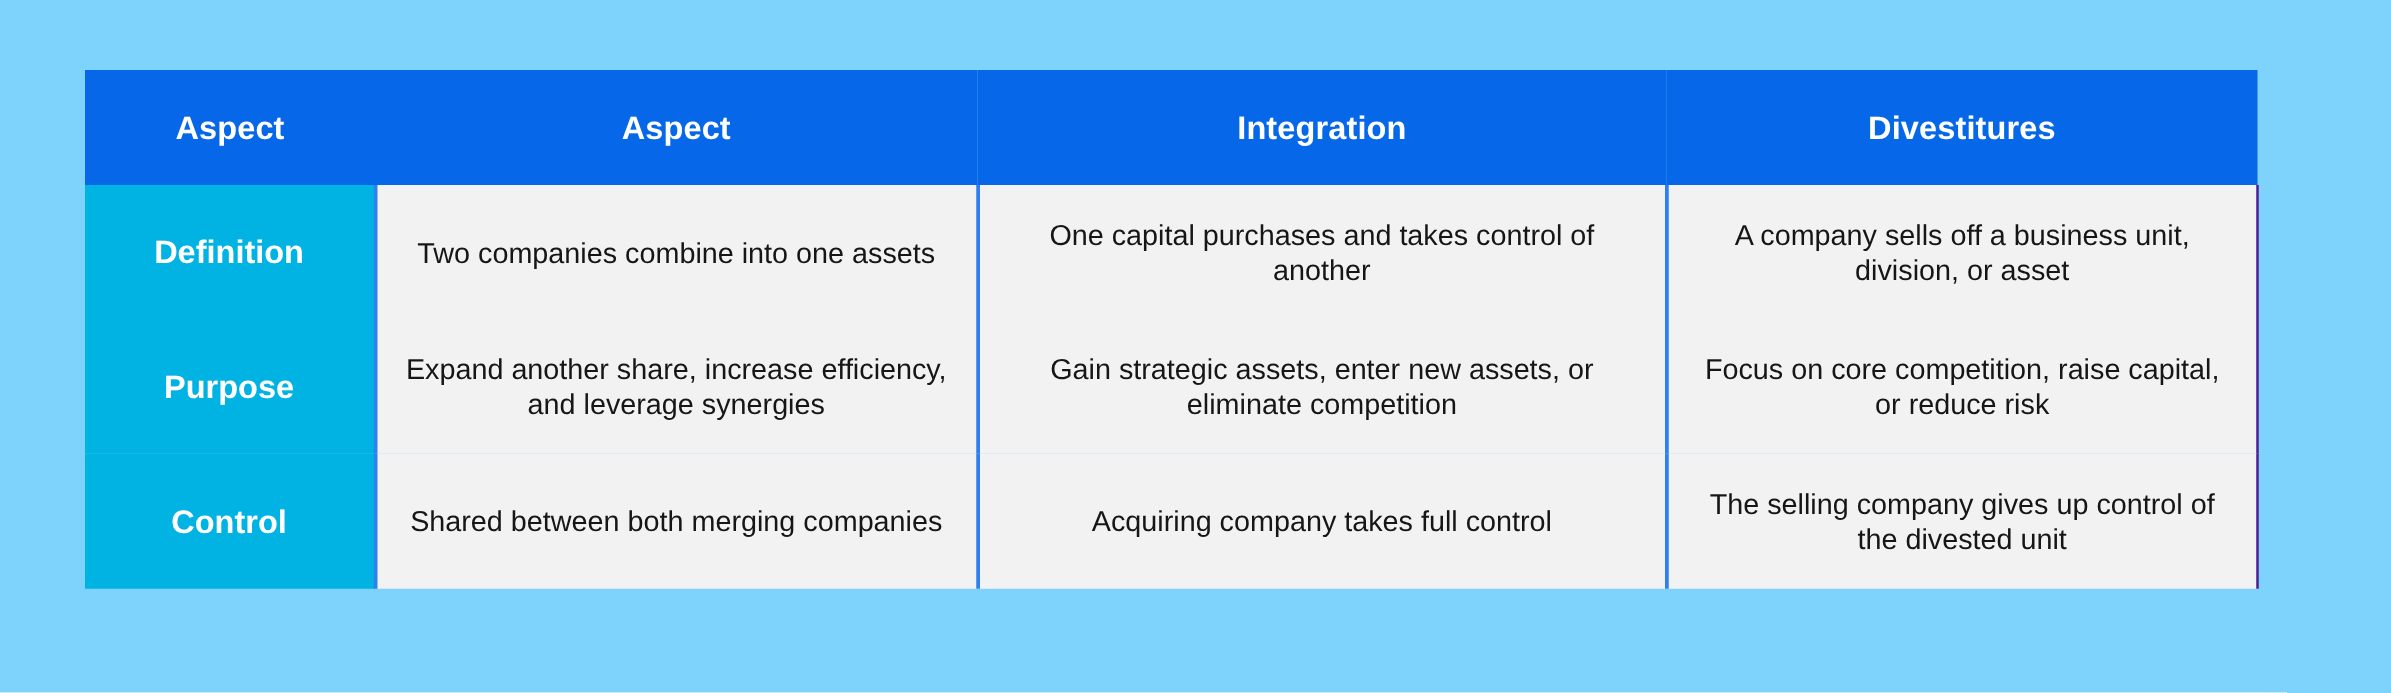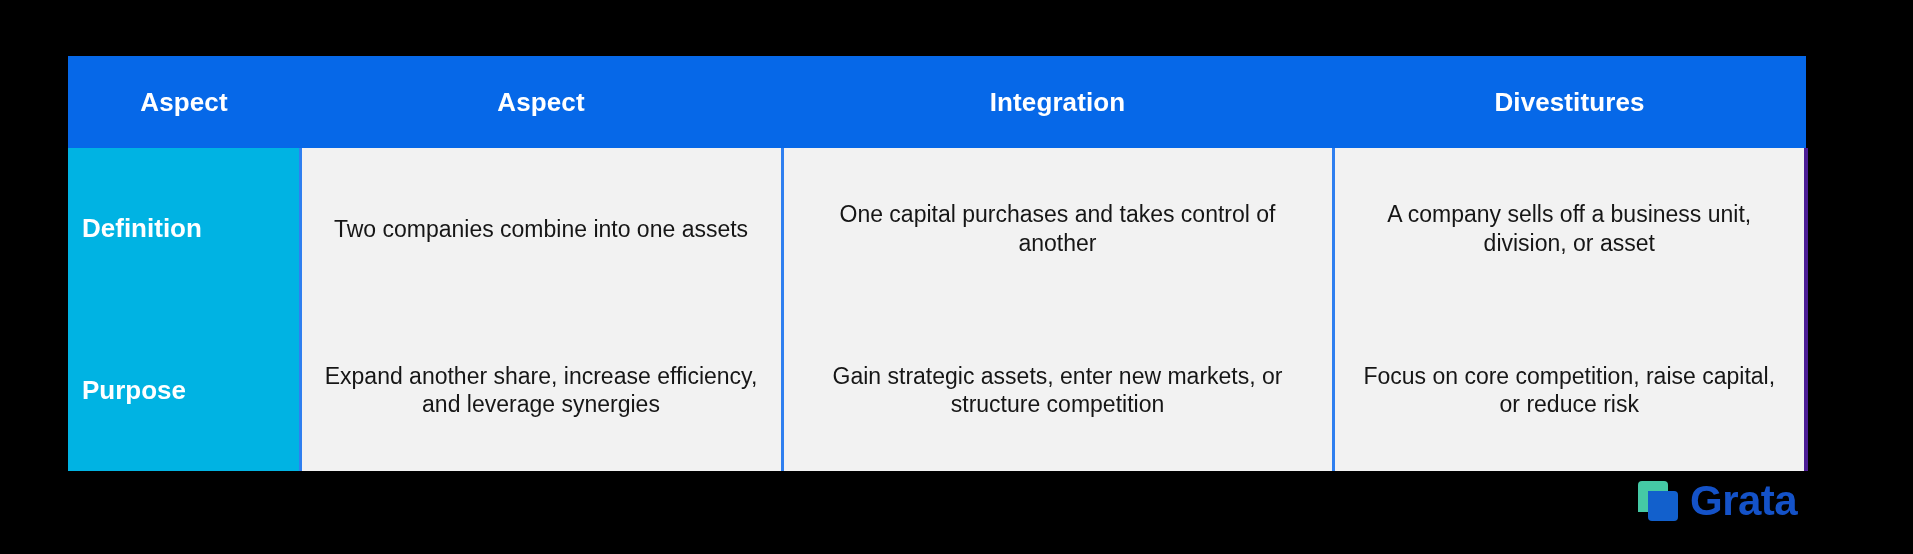--- a/index.html
+++ b/index.html
@@ -11,21 +11,21 @@
     width: 1913px;
     height: 554px;
     font-family: "Liberation Sans", sans-serif;
     position: relative;
     overflow: hidden;
   }
 
   .page {
     position: absolute;
     inset: 0;
-    background: #000000;
+    background: #7dd3fc;
   }
 
   
   .table-wrap {
     position: absolute;
     left: 68px;
     top: 56px;
     width: 1738px;
     height: 415px;
   }
@@ -60,30 +60,30 @@
     text-align: center;
     vertical-align: middle;
     padding: 6px 22px;
     border-left: 3px solid #2f7ff0;
     border-right: 0;
     border-top: 0;
     border-bottom: 0;
   }
 
   .cmp-table tbody td.last-col {
-    border-right: 4px solid #4c1d95;
+    border-right: 2px solid #4c1d95;
   }
 
   
   .cmp-table tbody th.aspect-cell {
     background: #00b3e3;
     color: #ffffff;
     font-size: 26px;
     font-weight: 700;
-    text-align: left;
+    text-align: center;
     vertical-align: middle;
     border: none;
     padding: 6px 14px;
   }
 
   
   col.c-aspect   { width: 232px; }
   col.c-merge    { width: 482px; }
   col.c-acq      { width: 551px; }
   col.c-div      { width: 473px; }
@@ -161,30 +161,27 @@
       <tbody>
         <tr>
           <th class="aspect-cell">Definition</th>
           <td>Two companies combine into one assets</td>
           <td>One capital purchases and takes control of another</td>
           <td class="last-col">A company sells off a business unit, division, or asset</td>
         </tr>
         <tr>
           <th class="aspect-cell">Purpose</th>
           <td>Expand another share, increase efficiency, and leverage synergies</td>
-          <td>Gain strategic assets, enter new markets, or structure competition</td>
+          <td>Gain strategic assets, enter new assets, or eliminate competition</td>
           <td class="last-col">Focus on core competition, raise capital, or reduce risk</td>
+        </tr>
+        <tr>
+          <th class="aspect-cell">Control</th>
+          <td>Shared between both merging companies</td>
+          <td>Acquiring company takes full control</td>
+          <td class="last-col">The selling company gives up control of the divested unit</td>
         </tr>
       </tbody>
     </table>
   </div>
 
-  <div class="brand">
-    <span class="brand-mark">
-      <span class="tile-a"></span>
-      <span class="notch"></span>
-      <span class="cut"></span>
-      <span class="tile-b"></span>
-    </span>
-    <span class="brand-name">Grata</span>
-  </div>
 
 </div>
 
 </body></html>

